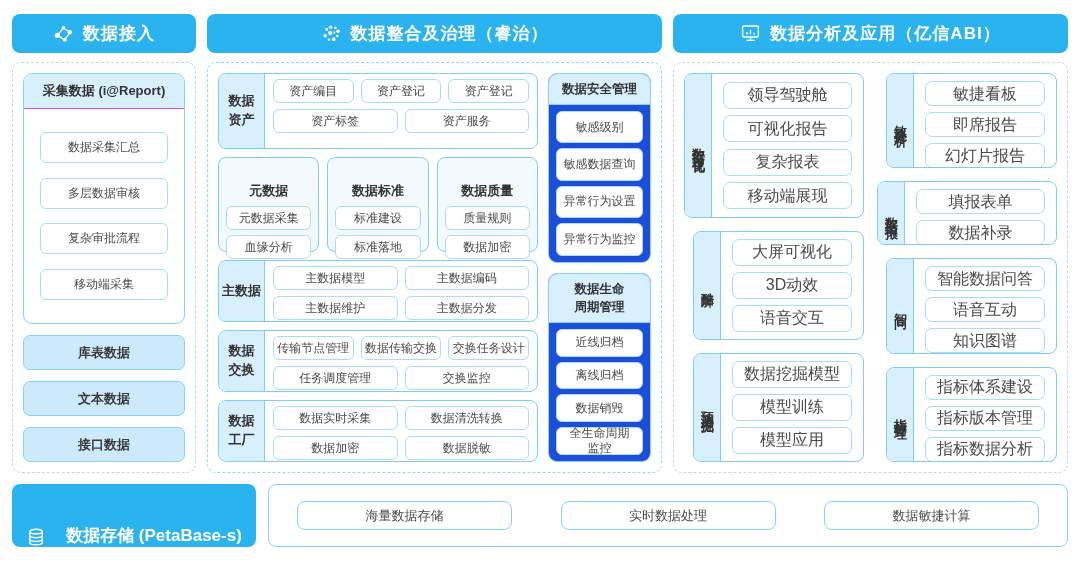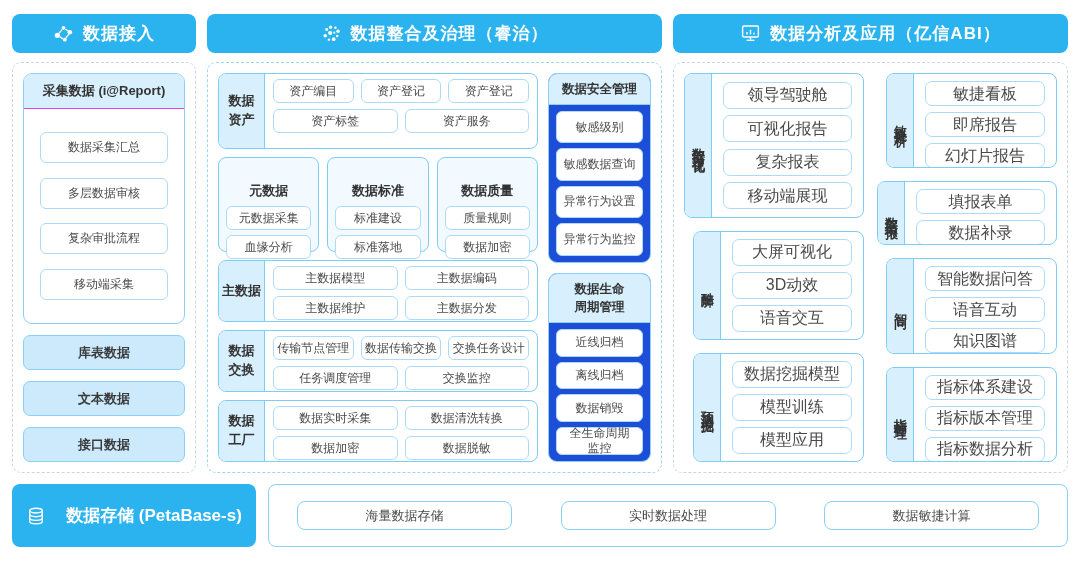--- a/index.html
+++ b/index.html
@@ -78,21 +78,21 @@
     writing-mode:vertical-rl; text-orientation:upright;
     font-size:13px; font-weight:bold; color:#333; letter-spacing:3px; padding:4px 0; }
   .abi-body { flex:1; display:flex; flex-direction:column; justify-content:space-evenly;
     padding:7px 11px; gap:6px; min-width:0; }
   .abi-body .btn { border-radius:7px; font-size:16px; min-height:25px; flex:0 1 27px; }
   .f2 { flex:2; } .f3 { flex:3;margin-left:9px; } .f4 { flex:4; }
 
   
   .bottom { flex:0 0 46px; margin-top:11px; display:flex; gap:12px; }
   .storage-btn { width:244px; flex:0 0 244px; background:#2BB3EF; border-radius:8px; color:#fff;
-    font-weight:bold; font-size:17px; display:flex; align-items:center; justify-content:center; gap:20px; }
+    font-weight:bold; font-size:17px; display:flex; align-items:flex-end; justify-content:center; gap:20px; }
   .storage-panel { flex:1; border:1px solid #8ad2f5; border-radius:8px;
     display:flex; align-items:center; justify-content:space-between; padding:16px 28px; gap:4px; }
   .storage-item { flex:0 0 215px; height:29px; background:#fff; border:1px solid #8ad2f5;
     border-radius:8px; display:flex; align-items:center; justify-content:center;
     font-size:13px; color:#4a4a4a; }
 </style>
 </head>
 <body>
 
 <div class="page">

